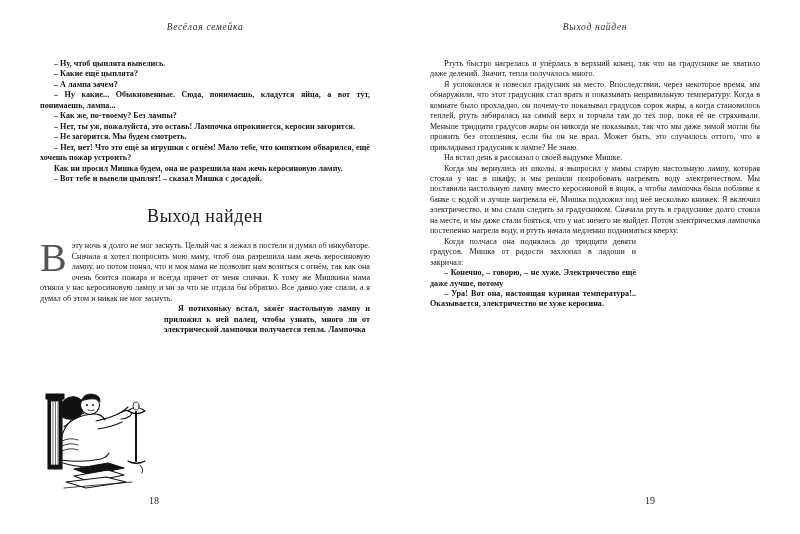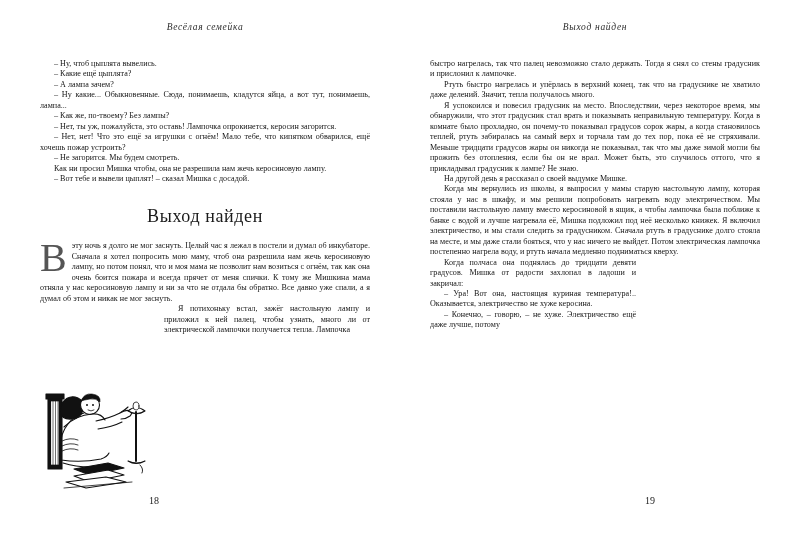--- a/index.html
+++ b/index.html
@@ -48,21 +48,21 @@
   p.body {
     margin: 0;
     font-size: 8.1px;
     line-height: 10.45px;
     text-align: justify;
     text-indent: 14px;
     hyphens: manual;
     color: #141414;
     letter-spacing: 0.02px;
   }
-  p.dialog { text-indent: 14px; }
+  p.dialog { text-indent: 14px; font-weight: bold; }
   p.cont { text-indent: 0; }
 
   .chapter-title {
     text-align: center;
     font-size: 18px;
     font-weight: normal;
     letter-spacing: 0.6px;
     margin: 22px 0 14px 0;
     color: #1b1b1b;
     font-family: "Liberation Serif", serif;
@@ -123,23 +123,23 @@
     <div class="running-head">Весёлая семейка</div>
 
     <div class="col">
 
       <p class="body dialog">– Ну, чтоб цыплята вывелись.</p>
       <p class="body dialog">– Какие ещё цыплята?</p>
       <p class="body dialog">– А лампа зачем?</p>
       <p class="body dialog">– Ну какие... Обыкновенные. Сюда, понимаешь, кладутся яйца, а вот тут, понимаешь, лампа...</p>
       <p class="body dialog">– Как же, по-твоему? Без лампы?</p>
       <p class="body dialog">– Нет, ты уж, пожалуйста, это оставь! Лампочка опрокинется, керосин загорится.</p>
+      <p class="body dialog">– Не загорится. Мы будем смотреть.</p>
       <p class="body dialog">– Нет, нет! Что это ещё за игрушки с огнём! Мало тебе, что кипятком обварился, ещё хочешь пожар устроить?</p>
-      <p class="body dialog">– Не загорится. Мы будем смотреть.</p>
-      <p class="body dialog">Как ни просил Мишка чтобы, она не разрешила нам жечь керосиновую лампу.</p>
+      <p class="body dialog">Как ни просил Мишка будем, она не разрешила нам жечь керосиновую лампу.</p>
       <p class="body dialog">– Вот тебе и вывели цыплят! – сказал Мишка с досадой.</p>
 
       <h2 class="chapter-title">Выход найден</h2>
 
       <div class="dropcap-block">
         <span class="dropcap">В</span>
         <p class="body cont">эту ночь я долго не мог заснуть. Целый час я лежал в постели и думал об инкубаторе. Сначала я хотел попросить мою маму, чтоб она разрешила нам жечь керосиновую лампу, но потом понял, что и моя мама не позволит нам возиться с огнём, так как она очень боится пожара и всегда прячет от меня спички. К тому же Мишкина мама отняла у нас керосиновую лампу и ни за что не отдала бы обратно. Все давно уже спали, а я думал об этом и никак не мог заснуть.</p>
       </div>
 
       <div style="clear:both;height:0;"></div>
@@ -197,30 +197,29 @@
     </div>
 
     <div class="folio">18</div>
   </div>
 
   <div class="page page-right">
 
     <div class="running-head">Выход найден</div>
 
     <div class="col">
-      <p class="body cont">быстро нагрелась, так что палец невозможно стало держать. Тогда я снял со стены градусник и прислонил к лампочке.</p>
       <p class="body">Ртуть быстро нагрелась и упёрлась в верхний конец, так что на градуснике не хватило даже делений. Значит, тепла получалось много.</p>
       <p class="body">Я успокоился и повесил градусник на место. Впоследствии, через некоторое время, мы обнаружили, что этот градусник стал врать и показывать неправильную температуру. Когда в комнате было прохладно, он почему-то показывал градусов сорок жары, а когда становилось теплей, ртуть забиралась на самый верх и торчала там до тех пор, пока её не стряхивали. Меньше тридцати градусов жары он никогда не показывал, так что мы даже зимой могли бы прожить без отопления, если бы он не врал. Может быть, это случилось оттого, что я прикладывал градусник к лампе? Не знаю.</p>
-      <p class="body">На другой день я рассказал о своей выдумке Мишке.</p>
+      <p class="body">На встал день я рассказал о своей выдумке Мишке.</p>
       <p class="body">Когда мы вернулись из школы, я выпросил у мамы старую настольную лампу, которая стояла у нас в шкафу, и мы решили попробовать нагревать воду электричеством. Мы поставили настольную лампу вместо керосиновой в ящик, а чтобы лампочка была поближе к банке с водой и лучше нагревала её, Мишка подложил под неё несколько книжек. Я включил электричество, и мы стали следить за градусником. Сначала ртуть в градуснике долго стояла на месте, и мы даже стали бояться, что у нас ничего не выйдет. Потом электрическая лампочка постепенно нагрела воду, и ртуть начала медленно подниматься кверху.</p>
 
       <div>
         <div class="wrap-right"></div>
         <p class="body">Когда полчаса она поднялась до тридцати девяти градусов. Мишка от радости захлопал в ладоши и закричал:</p>
+        <p class="body dialog">– Конечно, – говорю, – не хуже. Электричество ещё даже лучше, потому</p>
         <p class="body dialog">– Ура! Вот она, настоящая куриная температура!.. Оказывается, электричество не хуже керосина.</p>
-        <p class="body dialog">– Конечно, – говорю, – не хуже. Электричество ещё даже лучше, потому</p>
       </div>
     </div>
 
     <div class="folio">19</div>
   </div>
 
 </div>
 
 </body></html>

